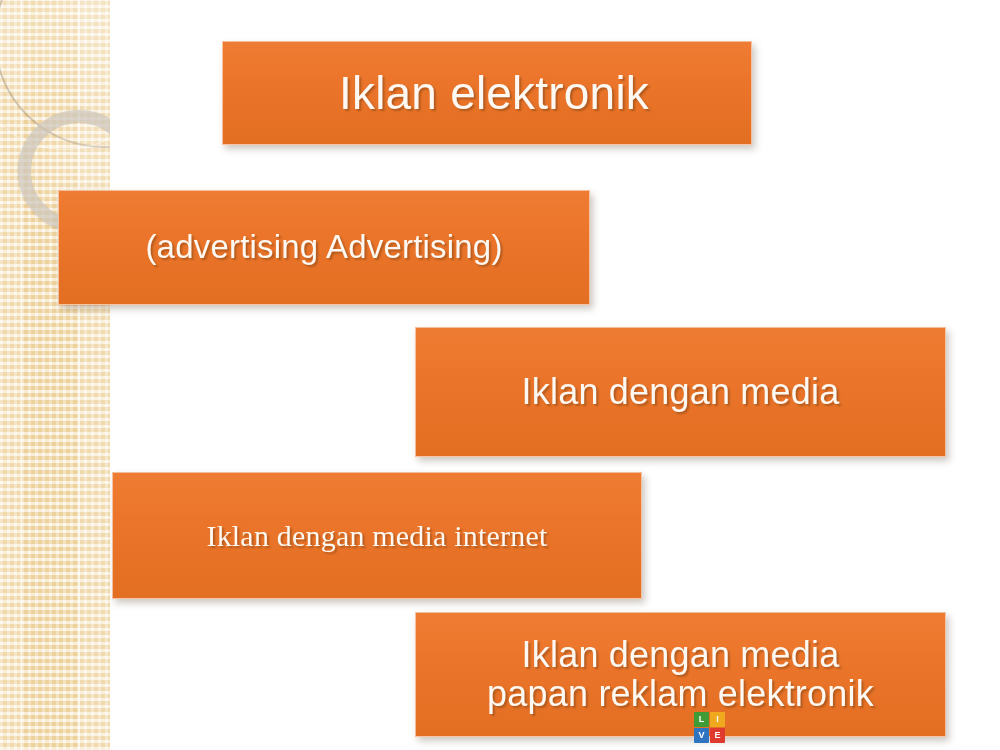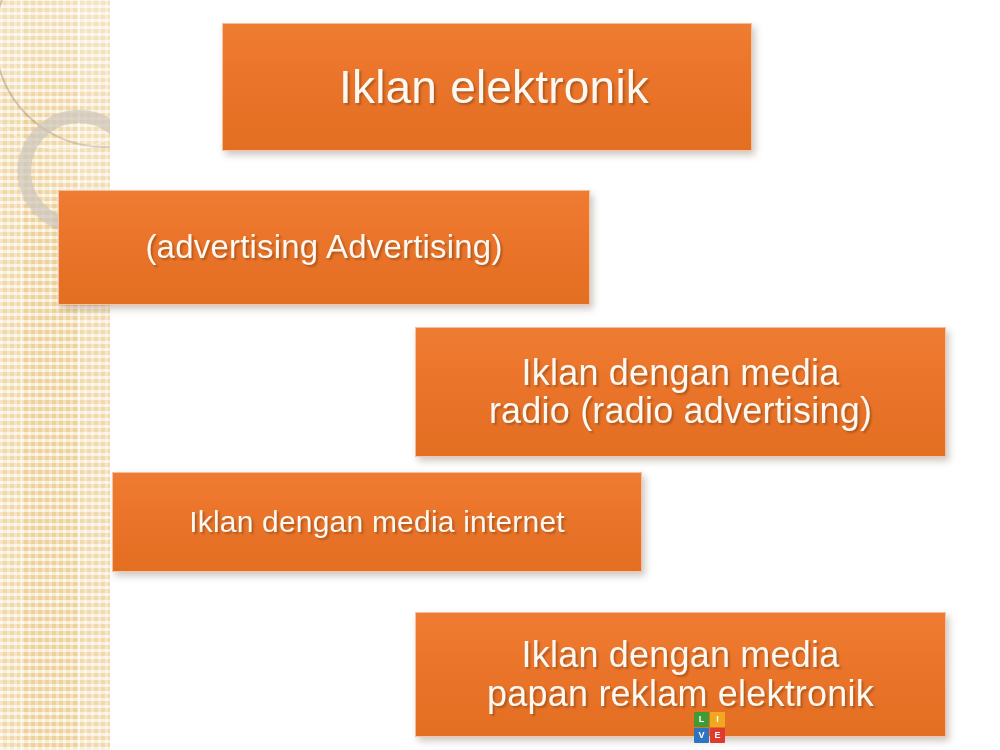--- a/index.html
+++ b/index.html
@@ -89,24 +89,24 @@
     border:1px solid rgba(255,255,255,0.55);
     box-shadow:3px 4px 7px rgba(90,70,50,0.30);
     color:#fdf8f1;
     padding:4px 14px;
     line-height:1.06;
     text-shadow:2px 2px 2px rgba(110,60,20,0.45);
     letter-spacing:0.2px;
   }
   .obox span { display:block; width:100%; }
 
-  #box-title   { left:222px; top:23px;  width:530px; height:128px; font-size:46px;padding-left:28px; }
+  #box-title   { left:222px; top:41px;  width:530px; height:104px; font-size:46px;padding-left:28px; }
   #box-tv      { left:58px;  top:190px; width:532px; height:115px; font-size:33px; }
   #box-radio   { left:415px; top:327px; width:531px; height:130px; font-size:36px; }
-  #box-online  { left:112px; top:472px; width:530px; height:100px; font-size:30px; }
+  #box-online  { left:112px; top:472px; width:530px; height:127px; font-size:30px;font-family:Liberation Serif, serif; }
   #box-board   { left:415px; top:612px; width:531px; height:125px; font-size:36px; }
 
   
   .wm {
     position:absolute; left:694px; top:712px;
     display:flex; align-items:center; gap:3px;
     z-index:40;
   }
   .wm-logo {
     display:grid;
@@ -155,21 +155,20 @@
 
   <div class="obox" id="box-tv">
     <div>
       <span>(advertising Advertising)</span>
     </div>
   </div>
 
   <div class="obox" id="box-radio">
     <div>
       <span>Iklan dengan media</span>
-      <span>radio (radio advertising)</span>
     </div>
   </div>
 
   <div class="obox" id="box-online">
     <div>
       <span>Iklan dengan media internet</span>
     </div>
   </div>
 
   <div class="obox" id="box-board">

